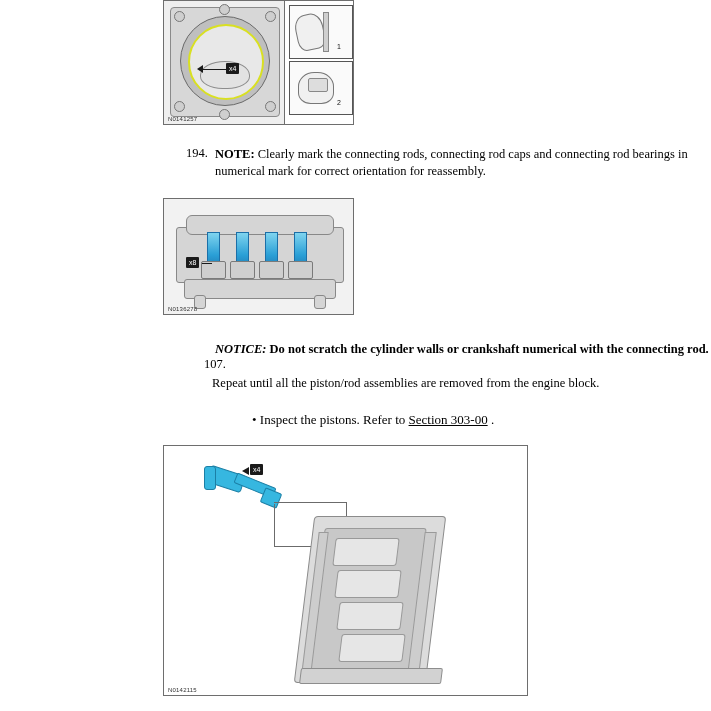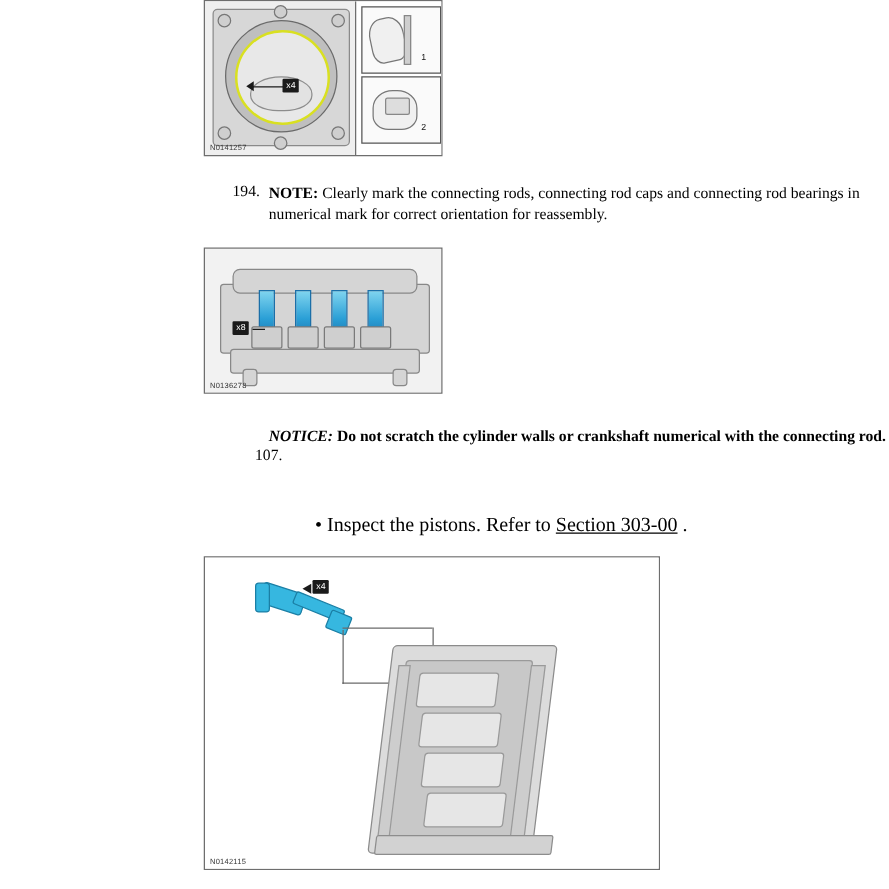--- a/index.html
+++ b/index.html
@@ -162,21 +162,21 @@
     position: absolute;
     font-family: "Liberation Serif", serif;
     font-size: 12.5px;
     color: #000;
   }
   .bold { font-weight: bold; }
   .bolditalic { font-weight: bold; font-style: italic; text-align: center; }
   .bullet-line {
     position: absolute;
     font-family: "Liberation Serif", serif;
-    font-size: 16px;
+    font-size: 13px;
     color: #000;
   }
   a.xref {
     color: #000;
     text-decoration: underline;
   }
 </style>
 </head>
 <body>
 
@@ -252,20 +252,21 @@
 
     <div class="fig-caption">N0136278</div>
   </div>
 
   <div class="step-num" style="left:204px; top:341px;margin-top:16px;">107.</div>
   <div class="step" style="left:215px; top:341px; width:520px;">
     <span class="bolditalic">NOTICE:</span>
     <span class="bold">Do not scratch the cylinder walls or crankshaft numerical with the connecting rod.</span>
   </div>
 
+  <div class="step" style="left:212px; top:375px; width:500px;">Repeat until all the piston/rod assemblies are removed from the engine block.</div>
 
   <div class="bullet-line" style="left:252px; top:412px;">
     <span>•</span>
     <span>Inspect the pistons. Refer to </span><a class="xref" href="#">Section 303-00</a><span> .</span>
   </div>
 
   <div class="figure" id="fig-3">
     <div class="bg"></div>
 
     <div class="tool" style="left:44px; top:24px; width:34px; height:16px; border-radius:3px; transform:rotate(18deg);"></div>

